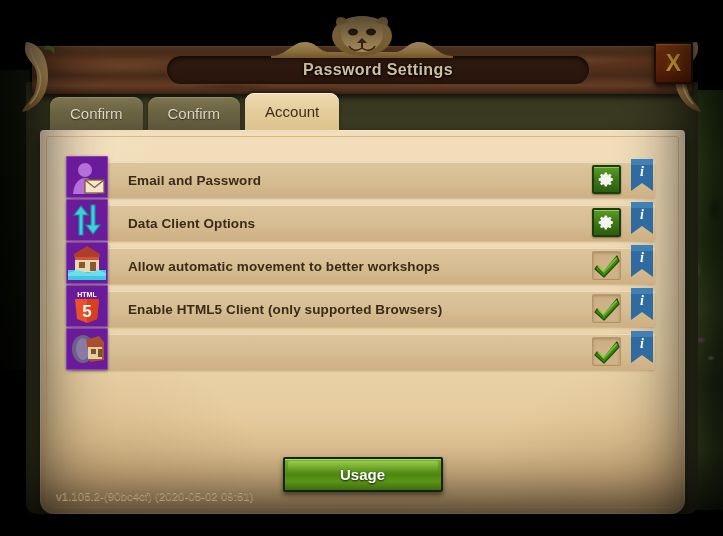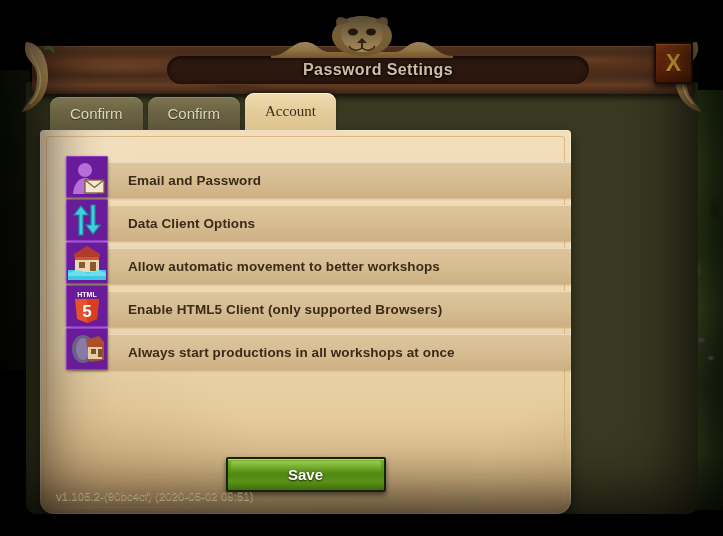--- a/index.html
+++ b/index.html
@@ -174,28 +174,27 @@
     box-shadow: inset 0 1px 0 rgba(255,255,255,.14), 0 -1px 3px rgba(0,0,0,.4);
     text-shadow: 0 1px 1px rgba(0,0,0,.55);
   }
   .tab.active {
     height: 37px;
     background: linear-gradient(180deg,#f0dcb0 0%, #e6cf9f 40%, #dcc28d 100%);
     color: #3c2b18;
     text-shadow: none;
     box-shadow: inset 0 1px 0 rgba(255,255,255,.7), 0 -2px 4px rgba(0,0,0,.35);
     z-index: 5;
-    font-family: Liberation Serif, serif;
   }
 
   
   .panel {
     position: absolute;
     left: 26px; top: 114px;
-    width: 531px; height: 384px;
+    width: 645px; height: 384px;
     border-radius: 4px 4px 14px 14px;
     background:
       linear-gradient(118deg, rgba(255,255,255,.14) 0%, rgba(255,255,255,0) 16%),
       linear-gradient(100deg, rgba(120,80,40,.10) 0%, rgba(120,80,40,0) 10%),
       linear-gradient(180deg, #f2debb 0%, #eed9b2 40%, #e6cda0 72%, #d9b988 92%, #cfae7c 100%);
     box-shadow: 0 5px 12px rgba(0,0,0,.55), inset 0 0 0 1px rgba(255,255,255,.35);
     overflow: hidden;
   }
   .panel::before {
     content:"";
@@ -520,42 +519,41 @@
               <rect width="42" height="42" fill="none" stroke="#8e3fc0" stroke-width="2"></rect>
               <ellipse cx="17" cy="21" rx="11" ry="14" fill="#6d5f86"></ellipse>
               <ellipse cx="17" cy="21" rx="7" ry="11" fill="#8a7aa6"></ellipse>
               <path d="M20 12 L33 8 L38 14 L38 32 L24 34 Z" fill="#a8512d"></path>
               <path d="M22 16 H36 V31 H22 Z" fill="#e3cfa6"></path>
               <path d="M22 16 H36 V19 H22 Z" fill="#b8472a"></path>
               <rect x="25" y="21" width="5" height="5" fill="#7b5326"></rect>
               <rect x="32" y="21" width="4" height="8" fill="#7b5326"></rect>
             </svg>
           </div>
-          <span class="row-label">Always start productions in all workshops at once</span>
           <div class="ctl">
             <div class="ctl-check">
               <svg width="26" height="24" viewBox="0 0 26 24">
                 <path d="M3 12 L9 19 L23 2 L25 7 L10 23 L1 15 Z" fill="#3f8a12" stroke="#1f4a07" stroke-width="1.2" stroke-linejoin="round"></path>
                 <path d="M4 12 L9.6 18 L22.8 3.6" fill="none" stroke="#7ed23a" stroke-width="2" opacity=".8"></path>
               </svg>
             </div>
           </div>
           <div class="info-btn">
             <svg width="22" height="38" viewBox="0 0 22 38">
               <path d="M0 0 H22 V32 L11 24 L0 32 Z" fill="#2f6b9e"></path>
               <path d="M0 0 H22 V6 H0 Z" fill="#3f80b5"></path>
               <text x="11" y="17" font-family="Liberation Serif, serif" font-size="14" font-style="italic" font-weight="bold" fill="#ffffff" text-anchor="middle">i</text>
             </svg>
           </div>
         </div>
 
       </div>
 
       <div class="save-btn">
-        <span>Save</span>
+        <span>Usage</span>
       </div>
 
       <div class="version">v1.105.2-(90bc4cf) (2020-05-02 09:51)</div>
 
     </div>
   </div>
 
   <div class="vignette"></div>
 </div>
 

